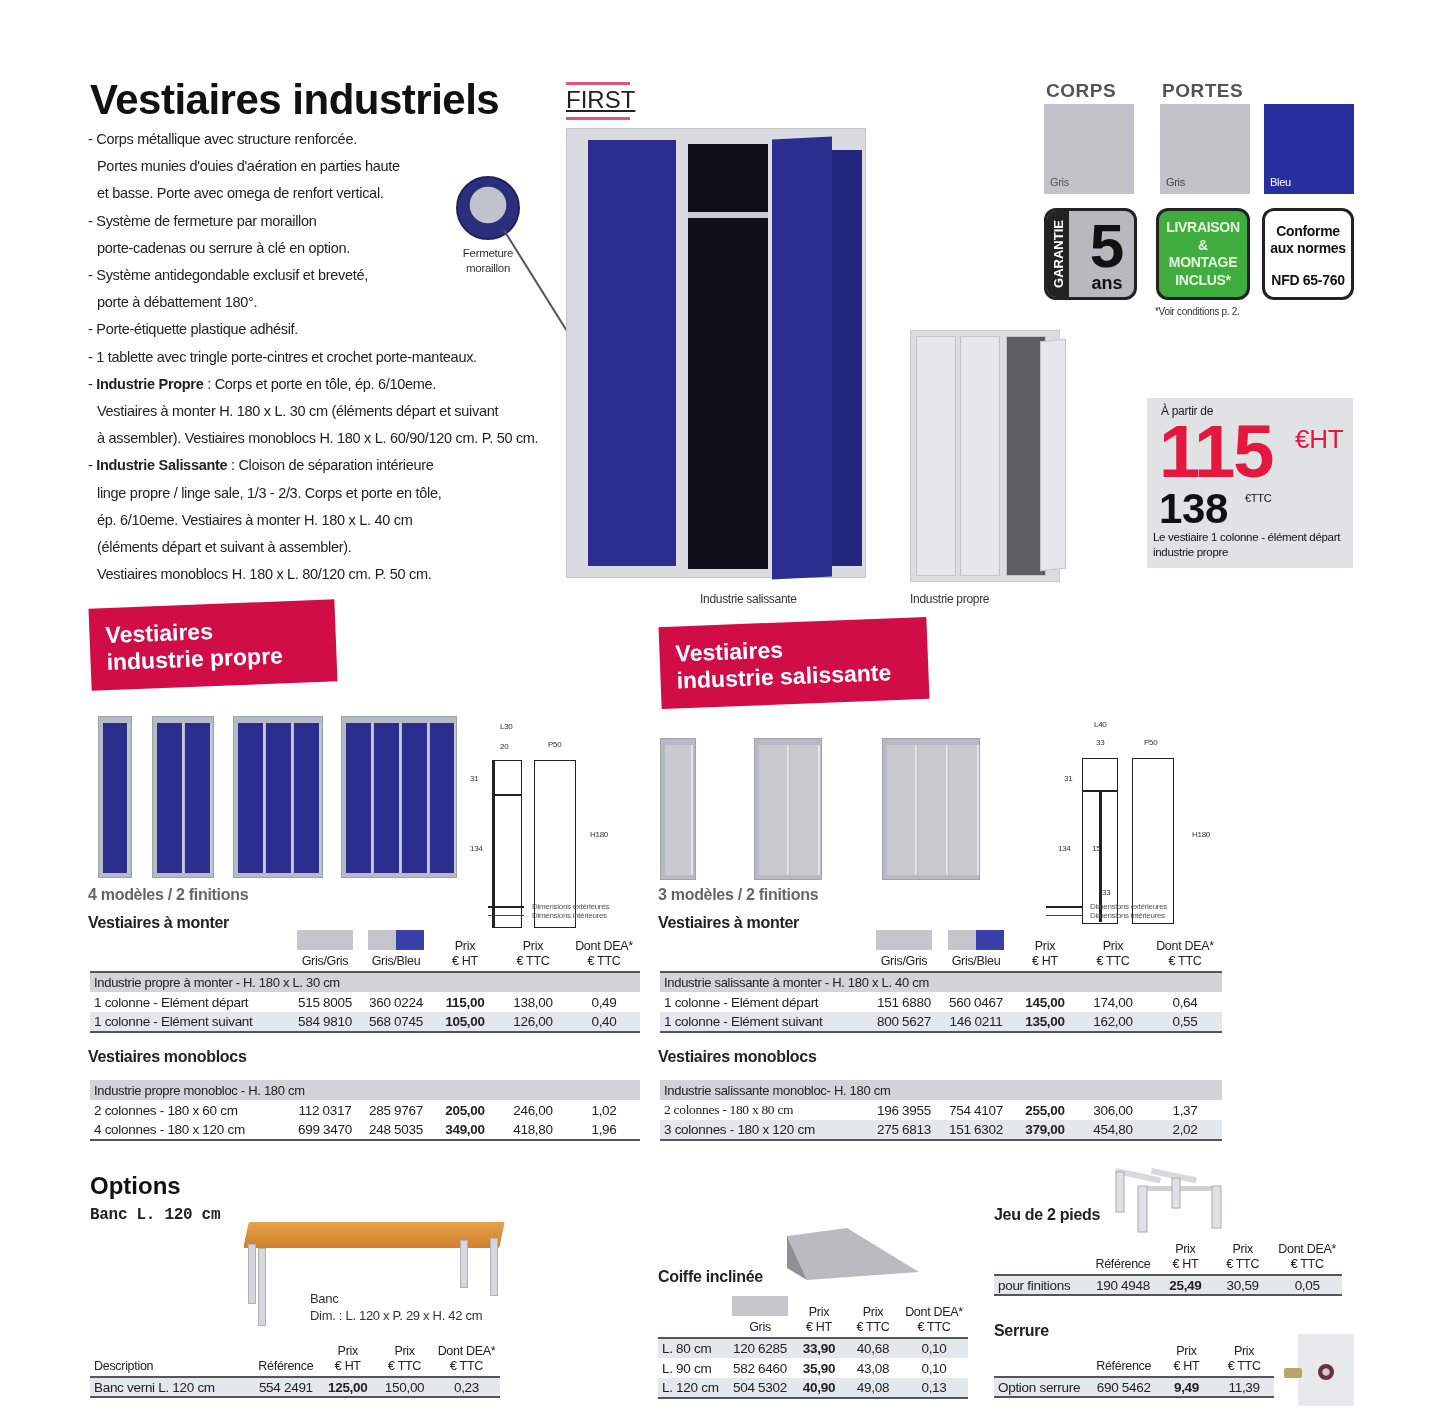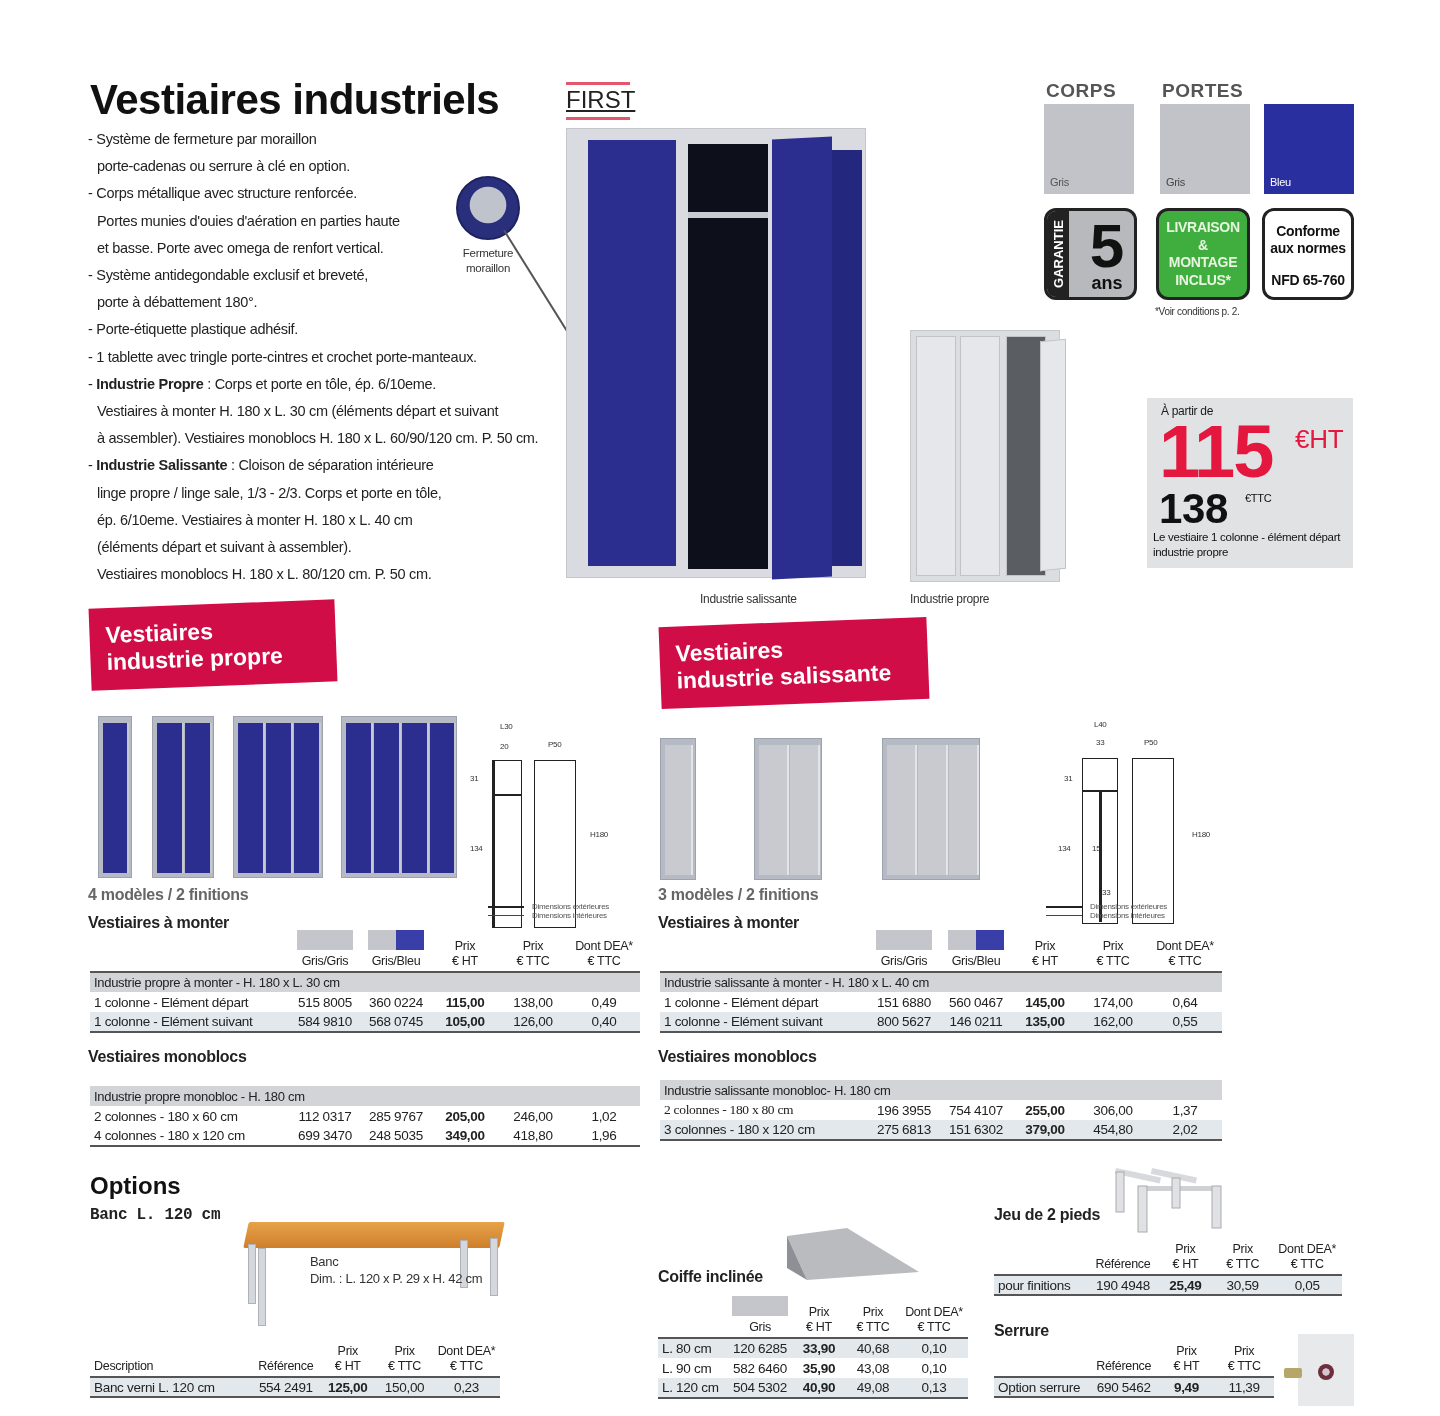--- a/index.html
+++ b/index.html
@@ -101,22 +101,22 @@
   .pieds { left: 1112px; top: 1164px; width: 116px; height: 70px; }
   .serrure-img { left: 1298px; top: 1334px; width: 56px; height: 72px; background: #e8e9eb; }
 </style>
 </head>
 <body>
 
 <div class="abs title">Vestiaires industriels</div>
 <div class="abs brand">FIRST</div>
 
 <div class="abs bullets cond">
+  <div class="item">- <span>Corps métallique avec structure renforcée.</span><br><span>Portes munies d'ouies d'aération en parties haute</span><br><span>et basse. Porte avec omega de renfort vertical.</span></div>
   <div class="item">- <span>Système de fermeture par moraillon</span><br><span>porte-cadenas ou serrure à clé en option.</span></div>
-  <div class="item">- <span>Corps métallique avec structure renforcée.</span><br><span>Portes munies d'ouies d'aération en parties haute</span><br><span>et basse. Porte avec omega de renfort vertical.</span></div>
   <div class="item">- <span>Système antidegondable exclusif et breveté,</span><br><span>porte à débattement 180°.</span></div>
   <div class="item">- <span>Porte-étiquette plastique adhésif.</span></div>
   <div class="item">- <span>1 tablette avec tringle porte-cintres et crochet porte-manteaux.</span></div>
   <div class="item">- <b>Industrie Propre</b><span> : Corps et porte en tôle, ép. 6/10eme.</span><br><span>Vestiaires à monter H. 180 x L. 30 cm (éléments départ et suivant</span><br><span>à assembler). Vestiaires monoblocs H. 180 x L. 60/90/120 cm. P. 50 cm.</span></div>
   <div class="item">- <b>Industrie Salissante</b><span> : Cloison de séparation intérieure</span><br><span>linge propre / linge sale, 1/3 - 2/3. Corps et porte en tôle,</span><br><span>ép. 6/10eme. Vestiaires à monter H. 180 x L. 40 cm</span><br><span>(éléments départ et suivant à assembler).</span><br><span>Vestiaires monoblocs H. 180 x L. 80/120 cm. P. 50 cm.</span></div>
 </div>
 
 <div class="abs lock-circle"></div>
 <div class="abs lock-label cond"><span>Fermeture</span><br><span>moraillon</span></div>
 <div class="abs lock-line"></div>
@@ -254,21 +254,21 @@
         <td class="num">584 9810</td>
         <td class="num">568 0745</td>
         <td class="num b">105,00</td>
         <td class="num">126,00</td>
         <td class="num">0,40</td>
       </tr>
 </tbody>
   </table>
 
 <div class="abs section-h cond" style="left:88px; top:1048px;">Vestiaires monoblocs</div>
-<table class="abs pt cond" style="left:90px; top:1080px; width:550px;margin-top:6px;">
+<table class="abs pt cond" style="left:90px; top:1080px; width:550px;">
   <tbody>
       <tr class="group">
         <td colspan="6">Industrie propre monobloc - H. 180 cm</td>
       </tr>
   <tr>
         <td style="width:200px;">2 colonnes - 180 x 60 cm</td>
         <td class="num" style="width:70px;">112 0317</td>
         <td class="num" style="width:72px;">285 9767</td>
         <td class="num b" style="width:66px;">205,00</td>
         <td class="num" style="width:70px;">246,00</td>
@@ -387,21 +387,21 @@
 <div class="abs opt-title">Options</div>
 <div class="abs section-h cond" style="left:90px; top:1206px;font-family:Liberation Mono, monospace;">Banc L. 120 cm</div>
 
 <div>
   <div class="abs bench-top"></div>
   <div class="abs bench-leg" style="left:248px; top:1244px; height:60px;"></div>
   <div class="abs bench-leg" style="left:258px; top:1248px; height:78px;"></div>
   <div class="abs bench-leg" style="left:460px; top:1240px; height:48px;"></div>
   <div class="abs bench-leg" style="left:490px; top:1238px; height:58px;"></div>
 </div>
-<div class="abs caption cond" style="left:310px; top:1253px; font-size:13px; line-height:17px;">
+<div class="abs caption cond" style="left:310px; top:1290px; font-size:13px; line-height:17px;">
     <div>Banc</div>
     <div>Dim. : L. 120 x P. 29 x H. 42 cm</div>
   </div>
 
 <table class="abs pt cond" style="left:90px; top:1344px; width:410px;">
   <tbody>
       <tr class="hdr-line">
     <th style="width:160px; text-align:left;">Description</th>
     <th style="width:66px;">Référence</th>
     <th style="width:56px;"><span>Prix</span><br><span>€ HT</span></th>

